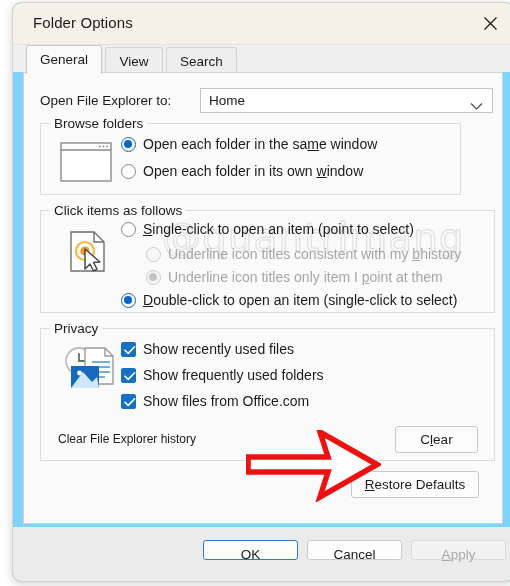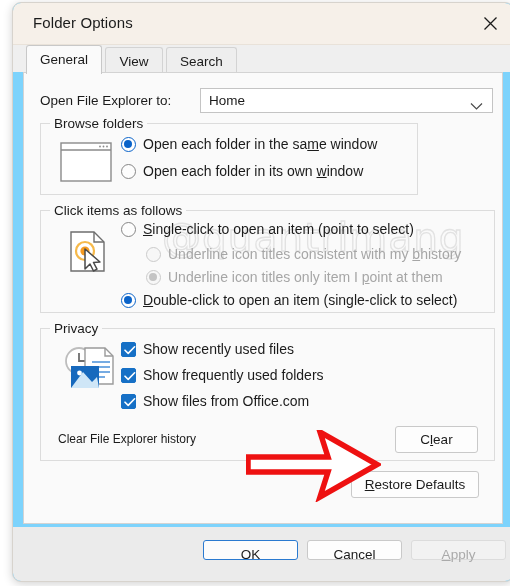--- a/index.html
+++ b/index.html
@@ -169,21 +169,21 @@
     position: absolute;
     top: -8px;
     left: 9px;
     padding: 0 4px;
     background: #fafafa;
     font-size: 13.5px;
     color: #1b1b1b;
     white-space: nowrap;
   }
 
-  #group-browse  { left: 16px; top: 50px;  width: 378px; height: 72px; }
+  #group-browse  { left: 16px; top: 50px;  width: 421px; height: 72px; }
   #group-click   { left: 16px; top: 137px; width: 455px; height: 103px; }
   #group-privacy { left: 16px; top: 255px; width: 455px; height: 133px; }
 
   
   .opt-row {
     position: absolute;
     display: flex;
     align-items: center;
     white-space: nowrap;
     cursor: default;

